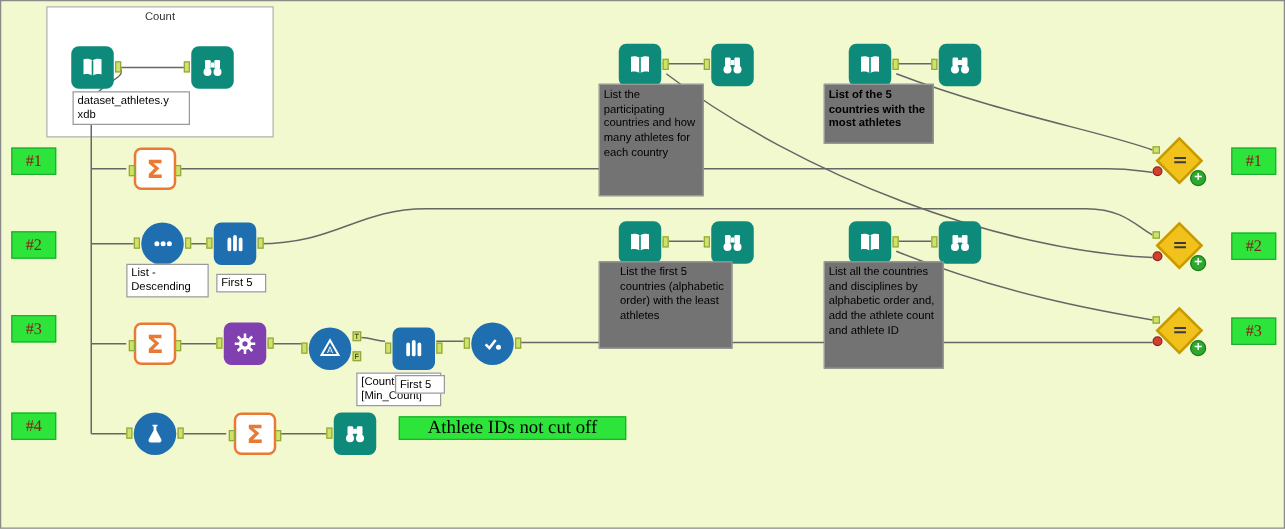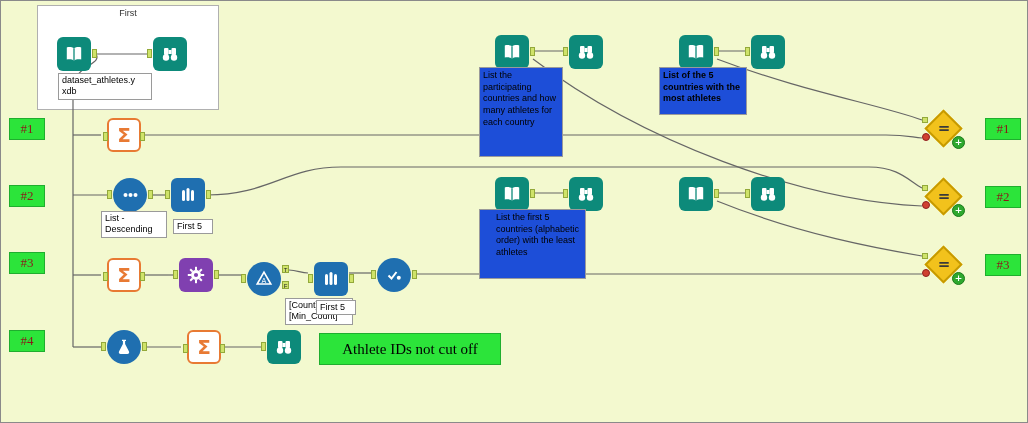--- a/index.html
+++ b/index.html
@@ -24,21 +24,21 @@
     top:12px;box-sizing:border-box;}
   .anch.in{left:-6px;}
   .anch.out{right:-6px;}
   .anch.tf{width:7px;height:8px;font:6px/8px "Liberation Sans",sans-serif;
     text-align:center;color:#222;right:-8px;}
   .anch.t{top:3px;}
   .anch.f{top:19px;}
   .tlabel{position:absolute;background:#fff;border:1px solid #9a9a9a;
     font-size:9px;line-height:1.25;padding:1px 3px;color:#000;
     white-space:pre-line;z-index:2;}
-  .note{position:absolute;background:#1d4ed8;border:1px solid #9a9a9a;
+  .note{position:absolute;background:#737373;border:1px solid #9a9a9a;
     font-size:9px;line-height:1.3;padding:2px 3px;color:#000;z-index:2;}
   .badge{position:absolute;width:36px;height:22px;background:#2ce43a;border:1px solid #1fae2e;
     color:#8b1a1a;font:13px "Liberation Serif",serif;
     display:flex;align-items:center;justify-content:center;z-index:2;box-sizing:border-box;}
   .comment-box{position:absolute;background:#2ce43a;border:1px solid #1fae2e;
     color:#000;font:15px "Liberation Serif",serif;text-align:center;z-index:2;
     display:flex;align-items:center;justify-content:center;box-sizing:border-box;}
   .test-tool{position:absolute;width:44px;height:44px;z-index:2;}
   .diamond{position:absolute;left:8px;top:8px;width:27px;height:27px;
     transform:rotate(45deg);background:#f2c21c;border:2px solid #c79a00;box-sizing:border-box;}
@@ -51,21 +51,21 @@
     background:#cfe36a;border:1px solid #93a93a;box-sizing:border-box;}
   .t-a2{position:absolute;left:0;top:26px;width:8px;height:8px;border-radius:50%;
     background:#d04030;border:1px solid #902020;box-sizing:border-box;}
 </style>
 </head>
 <body>
 
 <div id="canvas">
 
   <div class="tcontainer" style="left:36px;top:4px;width:180px;height:103px;">
-    <div class="ctitle">First</div>
+    <div class="ctitle">Count</div>
   </div>
 
   <svg id="wires" width="1028" height="423">
     <g stroke="#666" stroke-width="1.2" fill="none">
       <path d="M95,53 L147,53"></path>
       <path d="M95,53 C102,64 72,64 72,88 L72,346"></path>
       <path d="M72,134 L100,134"></path>
       <path d="M72,194 L106,194"></path>
       <path d="M72,274 L100,274"></path>
       <path d="M72,346 L100,346"></path>
@@ -218,21 +218,21 @@
     <svg viewBox="0 0 24 24" width="24" height="24" fill="#fff">
       <rect x="6" y="6" width="4.5" height="7" rx="1"></rect>
       <rect x="13.5" y="6" width="4.5" height="7" rx="1"></rect>
       <rect x="10.5" y="8" width="3" height="4"></rect>
       <circle cx="8" cy="15.5" r="3.2"></circle>
       <circle cx="16" cy="15.5" r="3.2"></circle>
     </svg>
     <span class="anch in"></span>
   </div>
 
-  <div class="comment-box" style="left:318px;top:332px;width:182px;height:32px;">Athlete IDs not cut off</div>
+  <div class="comment-box" style="left:318px;top:332px;width:182px;height:19px;">Athlete IDs not cut off</div>
 
   <div class="tool teal" style="left:494px;top:34px;">
     <svg viewBox="0 0 24 24" width="24" height="24">
       <path d="M12 6.3C10.2 4.9 6.8 4.6 4.8 5.4V17.6C6.8 16.9 10.2 17.1 12 18.7C13.8 17.1 17.2 16.9 19.2 17.6V5.4C17.2 4.6 13.8 4.9 12 6.3Z" fill="#fff"></path>
       <path d="M12 6.3V18.7" stroke="#0d8a7a" stroke-width="1.3"></path>
     </svg>
     <span class="anch out"></span>
   </div>
   <div class="tool teal" style="left:568px;top:34px;">
     <svg viewBox="0 0 24 24" width="24" height="24" fill="#fff">
@@ -294,20 +294,21 @@
   <div class="tool teal" style="left:750px;top:176px;">
     <svg viewBox="0 0 24 24" width="24" height="24" fill="#fff">
       <rect x="6" y="6" width="4.5" height="7" rx="1"></rect>
         <rect x="13.5" y="6" width="4.5" height="7" rx="1"></rect>
       <rect x="10.5" y="8" width="3" height="4"></rect>
         <circle cx="8" cy="15.5" r="3.2"></circle>
         <circle cx="16" cy="15.5" r="3.2"></circle>
     </svg>
     <span class="anch in"></span>
   </div>
+  <div class="note" style="left:658px;top:208px;width:88px;height:80px;">List all the countries and disciplines by alphabetic order and, add the athlete count and athlete ID</div>
 
   <div class="test-tool" style="left:921px;top:106px;">
     <span class="t-a1"></span>
     <span class="t-a2"></span>
     <div class="diamond"></div>
     <span class="eq">=</span>
     <span class="plus">+</span>
   </div>
   <div class="test-tool" style="left:921px;top:174px;">
     <span class="t-a1"></span>

